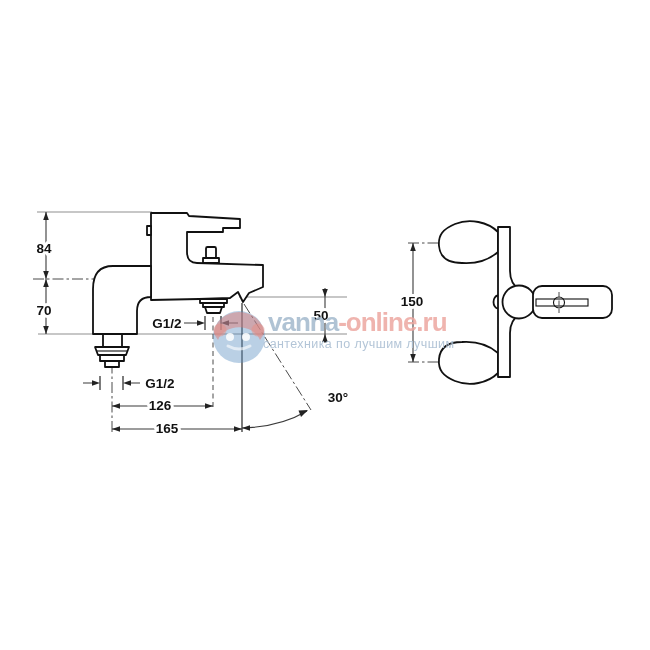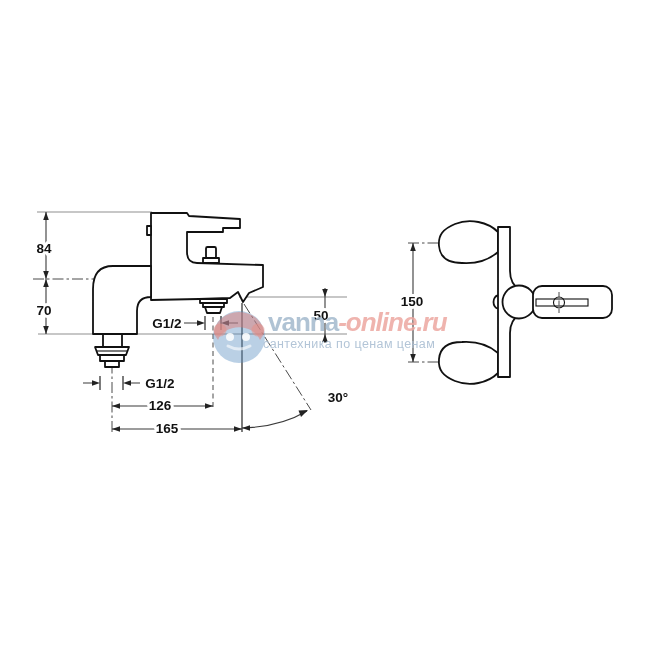--- a/index.html
+++ b/index.html
@@ -17,21 +17,21 @@
   text.dimlab{font:bold 13.5px "Liberation Sans",sans-serif;fill:#111111;
               stroke:#ffffff;stroke-width:6;paint-order:stroke;stroke-linejoin:round;
               text-anchor:middle;}
   
   .watermark{position:absolute;left:210px;top:306px;width:240px;height:60px;pointer-events:none;}
   .wm-logo{position:absolute;left:2px;top:4px;}
   .wm-line{position:absolute;left:58px;top:0px;white-space:nowrap;
            font-weight:bold;font-size:26px;letter-spacing:-1px;line-height:32px;
            font-family:"Liberation Sans",sans-serif;opacity:.85;}
   .wm-blue{color:#a3b9cd;margin-top:12px;}
-  .wm-red{color:#eda7a1;font-style:italic;}
+  .wm-red{color:#eda7a1;}
   .wm-tagline{position:absolute;left:53px;top:31px;white-space:nowrap;
               font-size:12.5px;letter-spacing:.4px;color:#afc2d5;opacity:.95;
               font-family:"Liberation Sans",sans-serif;}
 </style>
 </head>
 <body>
 
 <div class="canvas">
 
   <svg class="draw" width="650" height="650" viewBox="0 0 650 650">
@@ -173,16 +173,16 @@
     <svg class="wm-logo" width="54" height="54" viewBox="0 0 54 54">
       <circle cx="27" cy="27" r="26" fill="#5b8fc0" opacity="0.42"></circle>
       <path d="M2,24 A25,22 0 0 1 52,24 L48,30 A22,18 0 0 0 6,30 Z" fill="#e2766d" opacity="0.45"></path>
       <circle cx="8" cy="20" r="6.5" fill="#e88d84" opacity="0.5"></circle>
       <circle cx="46" cy="20" r="6.5" fill="#e88d84" opacity="0.5"></circle>
       <circle cx="18" cy="27" r="4" fill="#ffffff" opacity="0.85"></circle>
       <circle cx="34" cy="27" r="4" fill="#ffffff" opacity="0.85"></circle>
       <path d="M16,36 Q27,42 38,36" stroke="#ffffff" stroke-width="3" fill="none" opacity="0.6" stroke-linecap="round"></path>
     </svg>
     <div class="wm-line"><span class="wm-blue">vanna</span><span class="wm-red">-online.ru</span></div>
-    <div class="wm-tagline">сантехника по ценам ценам</div>
+    <div class="wm-tagline">сантехника по лучшим лучшим</div>
   </div>
 
 </div>
 
 </body></html>

